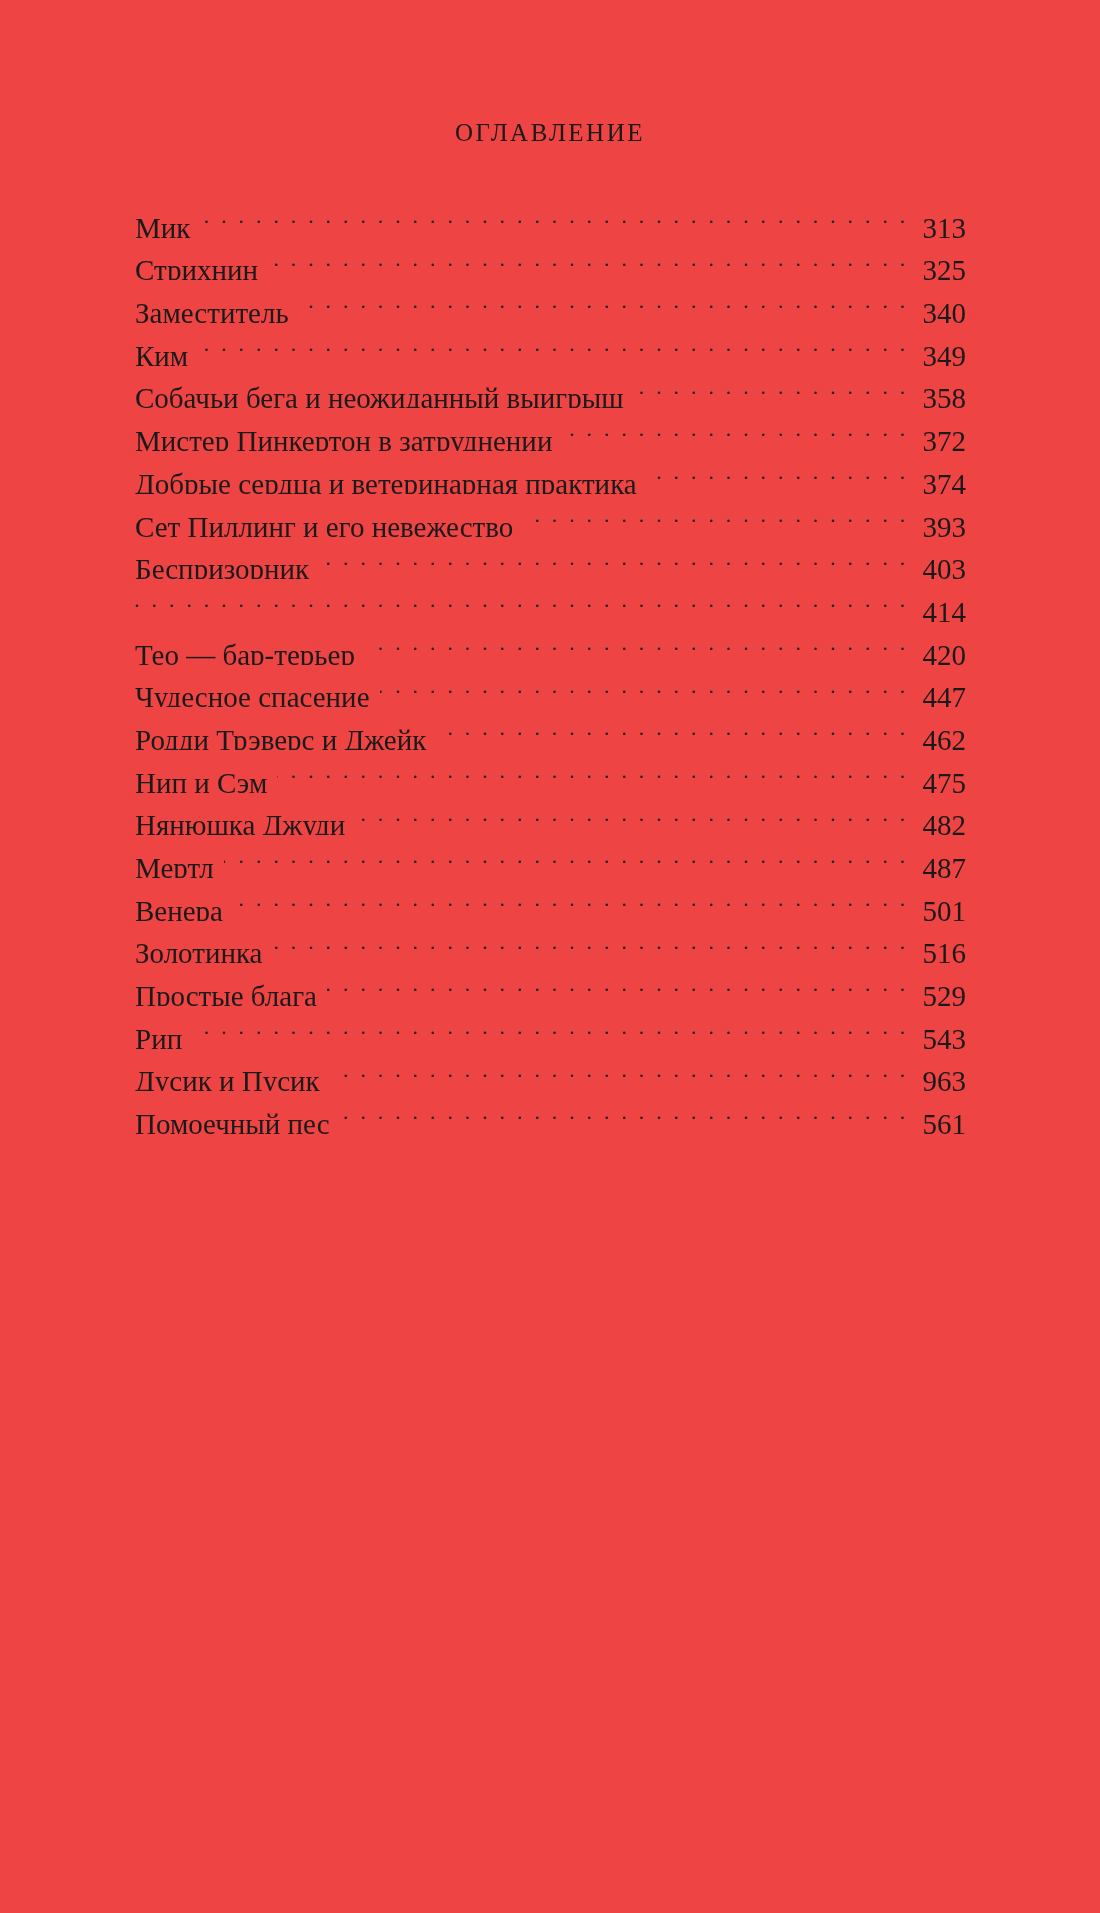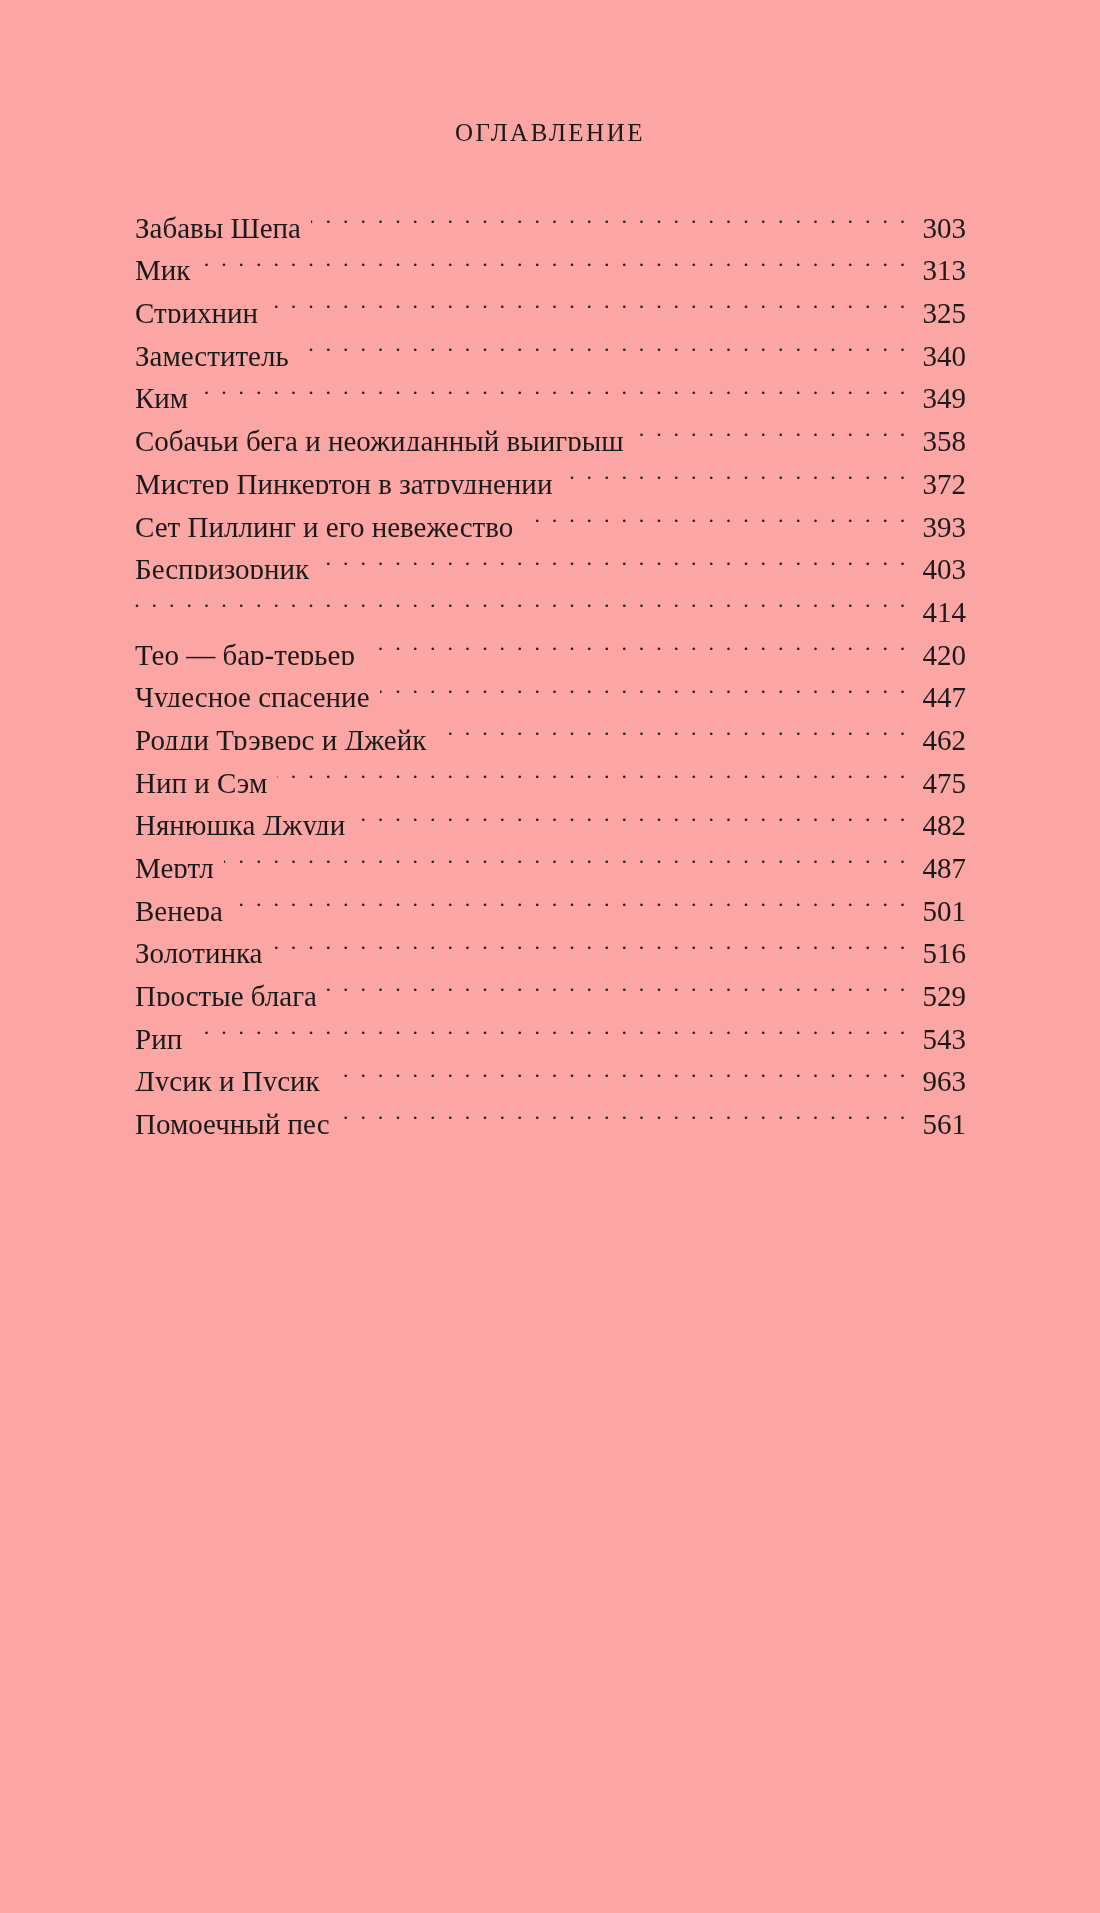--- a/index.html
+++ b/index.html
@@ -13,21 +13,21 @@
     position: relative;
     overflow: hidden;
     font-family: "DejaVu Serif", "Liberation Serif", serif;
     color: #1a1a1a;
   }
   .page {
     position: absolute;
     left: 0; top: 0;
     width: 1100px;
     height: 1913px;
-    background: #fca5a5;
+    background: #ef4444;
   }
   .toc-title {
     position: absolute;
     left: 0;
     width: 1100px;
     top: 118px;
     text-align: center;
     font-family: "Liberation Serif", "DejaVu Serif", serif;
     font-size: 25px;
     letter-spacing: 2.5px;
@@ -82,25 +82,20 @@
   }
 </style>
 </head>
 <body>
 
 <div class="page">
   <div class="toc-title">ОГЛАВЛЕНИЕ</div>
 
   <ul class="toc-list">
     <li class="toc-entry">
-      <span class="entry-title">Забавы Шепа</span>
-      <span class="leader"></span>
-      <span class="page-num">303</span>
-    </li>
-    <li class="toc-entry">
       <span class="entry-title">Мик</span>
       <span class="leader"></span>
       <span class="page-num">313</span>
     </li>
     <li class="toc-entry">
       <span class="entry-title">Стрихнин</span>
       <span class="leader"></span>
       <span class="page-num">325</span>
     </li>
     <li class="toc-entry">
@@ -115,20 +110,25 @@
     </li>
     <li class="toc-entry">
       <span class="entry-title">Собачьи бега и неожиданный выигрыш</span>
       <span class="leader"></span>
       <span class="page-num">358</span>
     </li>
     <li class="toc-entry">
       <span class="entry-title">Мистер Пинкертон в затруднении</span>
       <span class="leader"></span>
       <span class="page-num">372</span>
+    </li>
+    <li class="toc-entry">
+      <span class="entry-title">Добрые сердца и ветеринарная практика</span>
+      <span class="leader"></span>
+      <span class="page-num">374</span>
     </li>
     <li class="toc-entry">
       <span class="entry-title">Сет Пиллинг и его невежество</span>
       <span class="leader"></span>
       <span class="page-num">393</span>
     </li>
     <li class="toc-entry">
       <span class="entry-title">Беспризорник</span>
       <span class="leader"></span>
       <span class="page-num">403</span>

